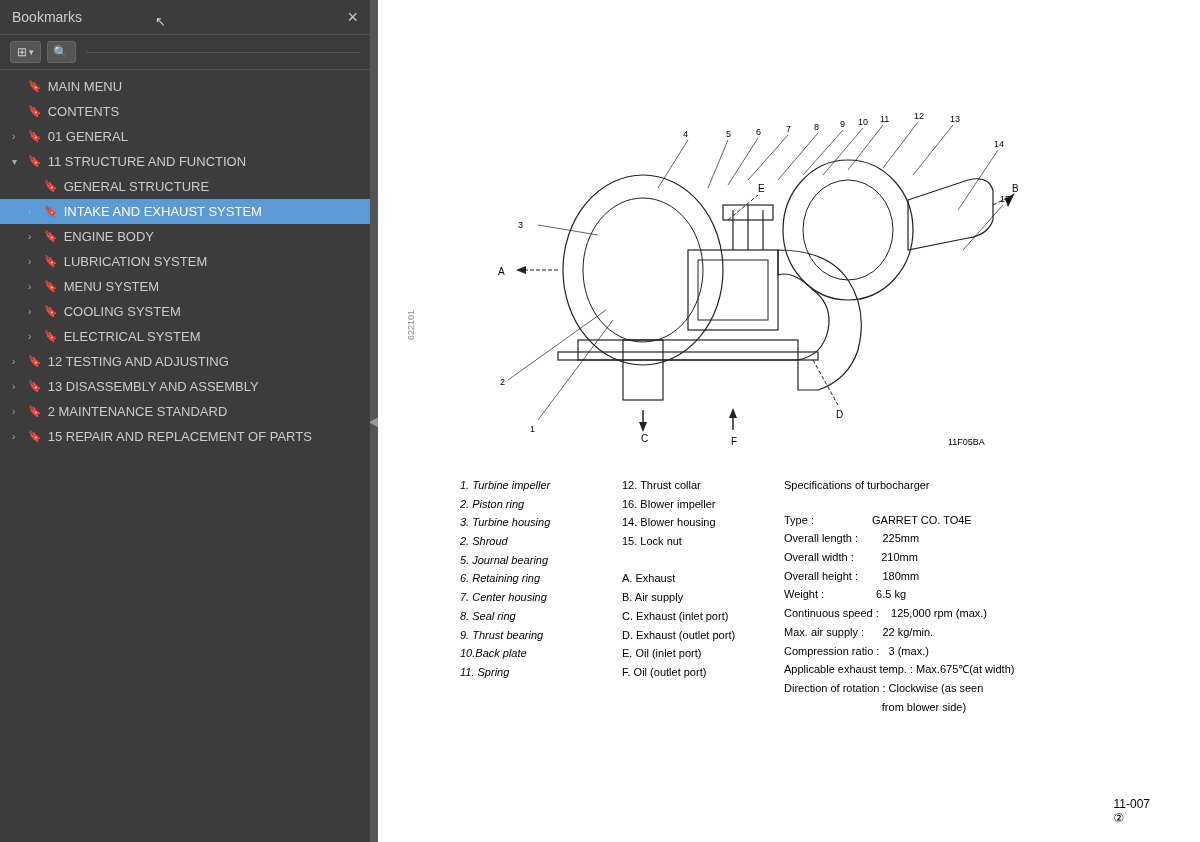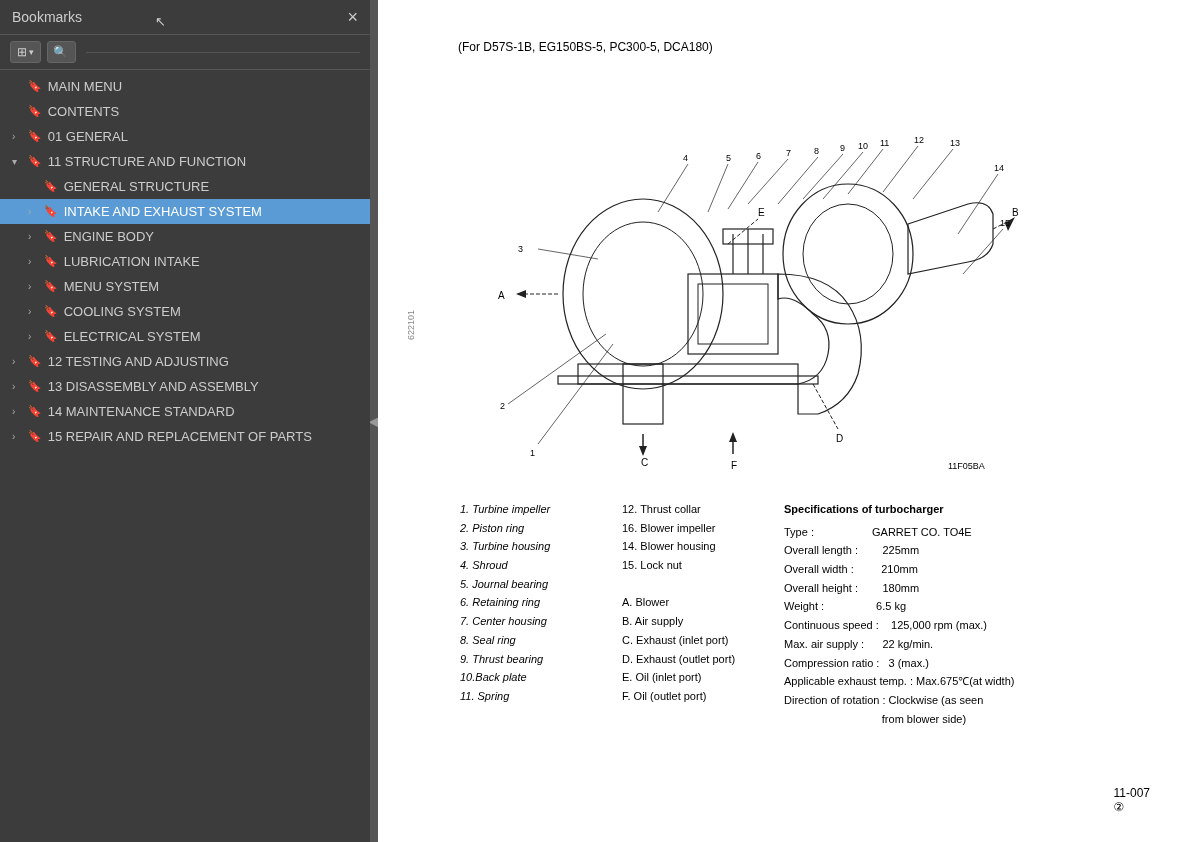--- a/index.html
+++ b/index.html
@@ -160,21 +160,21 @@
       margin-top: 10px;
     }
 
     .parts-table td {
       vertical-align: top;
       padding-right: 10px;
     }
 
     .page-number {
       position: absolute;
-      bottom: 28px;
+      bottom: 17px;
       right: 50px;
       font-size: 12px;
     }
 
     .side-label {
       position: absolute;
       left: 20px;
       top: 50%;
       transform: rotate(-90deg);
       font-size: 9px;
@@ -236,21 +236,21 @@
         <span>INTAKE AND EXHAUST SYSTEM</span>
       </div>
       <div class="bookmark-item indent1">
         <span class="chevron">›</span>
         <span class="bookmark-icon" style="font-size: 11px;">🔖</span>
         <span>ENGINE BODY</span>
       </div>
       <div class="bookmark-item indent1">
         <span class="chevron">›</span>
         <span class="bookmark-icon" style="font-size: 11px;">🔖</span>
-        <span>LUBRICATION INTAKE</span>
+        <span>LUBRICATION SYSTEM</span>
       </div>
       <div class="bookmark-item indent1">
         <span class="chevron">›</span>
         <span class="bookmark-icon" style="font-size: 11px;">🔖</span>
         <span>MENU SYSTEM</span>
       </div>
       <div class="bookmark-item indent1">
         <span class="chevron">›</span>
         <span class="bookmark-icon" style="font-size: 11px;">🔖</span>
         <span>COOLING SYSTEM</span>
@@ -266,40 +266,39 @@
         <span>12 TESTING AND ADJUSTING</span>
       </div>
       <div class="bookmark-item">
         <span class="chevron">›</span>
         <span class="bookmark-icon" style="font-size: 11px;">🔖</span>
         <span>13 DISASSEMBLY AND ASSEMBLY</span>
       </div>
       <div class="bookmark-item">
         <span class="chevron">›</span>
         <span class="bookmark-icon" style="font-size: 11px;">🔖</span>
-        <span>14 MAINTENANCE STANDARD</span>
+        <span>2 MAINTENANCE STANDARD</span>
       </div>
       <div class="bookmark-item">
         <span class="chevron">›</span>
         <span class="bookmark-icon" style="font-size: 11px;">🔖</span>
         <span>15 REPAIR AND REPLACEMENT OF PARTS</span>
       </div>
     </div>
 </div>
 
 <div id="resize-handle">
   <span style="color:#999;font-size:14px;">◀</span>
 </div>
 
 <div id="main-content">
   <div id="page-content">
 
     <div class="side-label" style="position:absolute;left:18px;top:320px;transform:rotate(-90deg);font-size:9px;color:#888;white-space:nowrap;">622101</div>
 
-    <div class="page-subtitle">(For D57S-1B, EG150BS-5, PC300-5, DCA180)</div>
 
     <div class="diagram-area">
       <svg width="560" height="400" viewBox="0 0 560 400" xmlns="http://www.w3.org/2000/svg">
 
         <rect x="120" y="290" width="220" height="20" fill="none" stroke="#222" stroke-width="1.2"></rect>
         <rect x="100" y="302" width="260" height="8" fill="none" stroke="#222" stroke-width="1.2"></rect>
 
         <ellipse cx="185" cy="220" rx="80" ry="95" fill="none" stroke="#222" stroke-width="1.2"></ellipse>
         <ellipse cx="185" cy="220" rx="60" ry="72" fill="none" stroke="#222" stroke-width="1"></ellipse>
 
@@ -393,44 +392,44 @@
       </svg>
     </div>
 
     <table class="parts-table">
       <tbody>
         <tr>
           <td style="width:160px;font-style:italic;">
             <div>1. Turbine impeller</div>
             <div>2. Piston ring</div>
             <div>3. Turbine housing</div>
-            <div>4. Shroud</div>
+            <div>2. Shroud</div>
             <div>5. Journal bearing</div>
             <div>6. Retaining ring</div>
             <div>7. Center housing</div>
             <div>8. Seal ring</div>
             <div>9. Thrust bearing</div>
             <div>10.Back plate</div>
             <div>11. Spring</div>
           </td>
           <td style="width:160px;margin-left:18px;">
             <div>12. Thrust collar</div>
             <div>16. Blower impeller</div>
             <div>14. Blower housing</div>
             <div>15. Lock nut</div>
             <div>&nbsp;</div>
-            <div>A. Blower</div>
+            <div>A. Exhaust</div>
             <div>B. Air supply</div>
             <div>C. Exhaust (inlet port)</div>
             <div>D. Exhaust (outlet port)</div>
             <div>E. Oil (inlet port)</div>
             <div>F. Oil (outlet port)</div>
           </td>
           <td>
-            <div style="font-weight:bold;margin-bottom:4px;">Specifications of turbocharger</div>
+            <div style="font-weight:normal;margin-bottom:16px;">Specifications of turbocharger</div>
             <div>Type :&nbsp;&nbsp;&nbsp;&nbsp;&nbsp;&nbsp;&nbsp;&nbsp;&nbsp;&nbsp;&nbsp;&nbsp;&nbsp;&nbsp;&nbsp;&nbsp;&nbsp;&nbsp;&nbsp;GARRET CO. TO4E</div>
             <div>Overall length :&nbsp;&nbsp;&nbsp;&nbsp;&nbsp;&nbsp;&nbsp;&nbsp;225mm</div>
             <div>Overall width :&nbsp;&nbsp;&nbsp;&nbsp;&nbsp;&nbsp;&nbsp;&nbsp;&nbsp;210mm</div>
             <div>Overall height :&nbsp;&nbsp;&nbsp;&nbsp;&nbsp;&nbsp;&nbsp;&nbsp;180mm</div>
             <div>Weight :&nbsp;&nbsp;&nbsp;&nbsp;&nbsp;&nbsp;&nbsp;&nbsp;&nbsp;&nbsp;&nbsp;&nbsp;&nbsp;&nbsp;&nbsp;&nbsp;&nbsp;6.5 kg</div>
             <div>Continuous speed :&nbsp;&nbsp;&nbsp;&nbsp;125,000 rpm (max.)</div>
             <div>Max. air supply :&nbsp;&nbsp;&nbsp;&nbsp;&nbsp;&nbsp;22 kg/min.</div>
             <div>Compression ratio :&nbsp;&nbsp;&nbsp;3 (max.)</div>
             <div>Applicable exhaust temp. : Max.675℃(at width)</div>
             <div>Direction of rotation : Clockwise (as seen<br>&nbsp;&nbsp;&nbsp;&nbsp;&nbsp;&nbsp;&nbsp;&nbsp;&nbsp;&nbsp;&nbsp;&nbsp;&nbsp;&nbsp;&nbsp;&nbsp;&nbsp;&nbsp;&nbsp;&nbsp;&nbsp;&nbsp;&nbsp;&nbsp;&nbsp;&nbsp;&nbsp;&nbsp;&nbsp;&nbsp;&nbsp;&nbsp;from blower side)</div>

